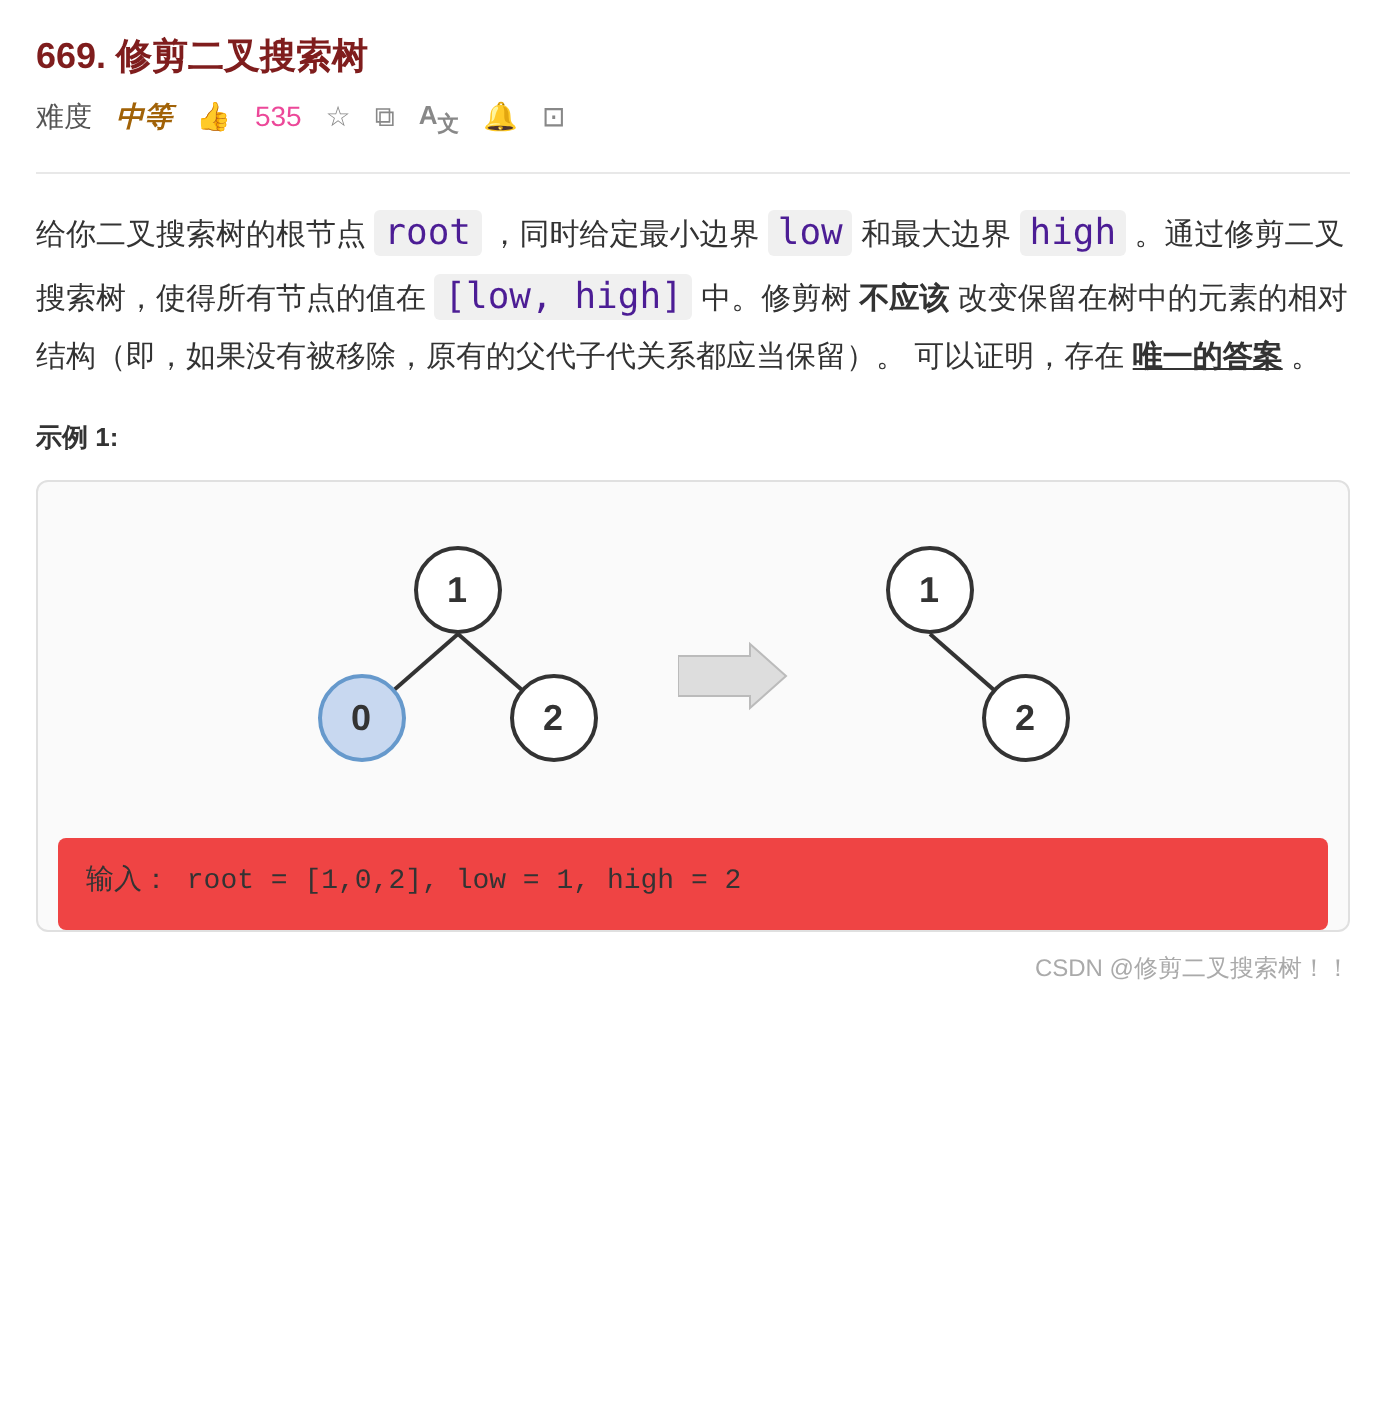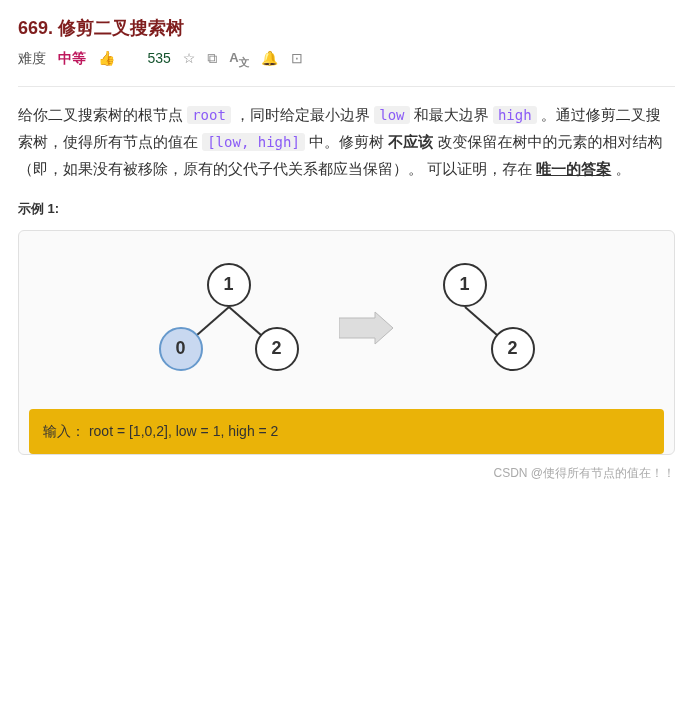--- a/index.html
+++ b/index.html
@@ -26,32 +26,32 @@
       margin-bottom: 16px;
       font-size: 14px;
       color: #555;
     }
 
     .difficulty-label {
       color: #555;
     }
 
     .difficulty-value {
-      color: #be185d;
-      font-weight: bold;
+      color: #a16207;
+      font-weight: bold;
+      font-style: italic;
     }
 
     .meta-icon {
       color: #888;
       font-size: 14px;
     }
 
     .meta-count {
-      color: #14532d;
-      margin-left: 20px;
+      color: #ec4899;
     }
 
     .divider {
       border: none;
       border-top: 1px solid #e8e8e8;
       margin: 10px 0 14px 0;
     }
 
     .description {
       line-height: 1.8;
@@ -61,22 +61,22 @@
 
     .description p {
       margin-bottom: 10px;
     }
 
     .code-inline {
       background: #f0f0f0;
       border-radius: 3px;
       padding: 1px 5px;
       font-family: monospace;
-      font-size: 14px;
-      color: #8b5cf6;
+      font-size: 18px;
+      color: #4c1d95;
     }
 
     .bold-text {
       font-weight: bold;
       text-align: right;
     }
 
     .underline-bold {
       font-weight: bold;
       text-decoration: underline;
@@ -134,25 +134,25 @@
 
     .arrow-symbol {
       font-size: 36px;
       color: #ccc;
       display: flex;
       align-items: center;
       justify-content: center;
     }
 
     .example-io-box {
-      background: #eab308;
+      background: #ef4444;
       border-radius: 4px;
       padding: 10px 14px;
       margin-top: 6px;
-      font-family: Liberation Sans, sans-serif;
+      font-family: Liberation Mono, monospace;
       font-size: 14px;
       color: #333;
       line-height: 1.8;
     }
 
     .footer-credit {
       text-align: right;
       color: #aaa;
       font-size: 12px;
       margin-top: 10px;
@@ -241,13 +241,13 @@
   </div>
 
   <div class="example-io-box">
     <div>
       <span>输入：</span>
       <span>root = [1,0,2], low = 1, high = 2</span>
     </div>
   </div>
 </div>
 
-<div class="footer-credit">CSDN @使得所有节点的值在！！</div>
+<div class="footer-credit">CSDN @修剪二叉搜索树！！</div>
 
 </body></html>

